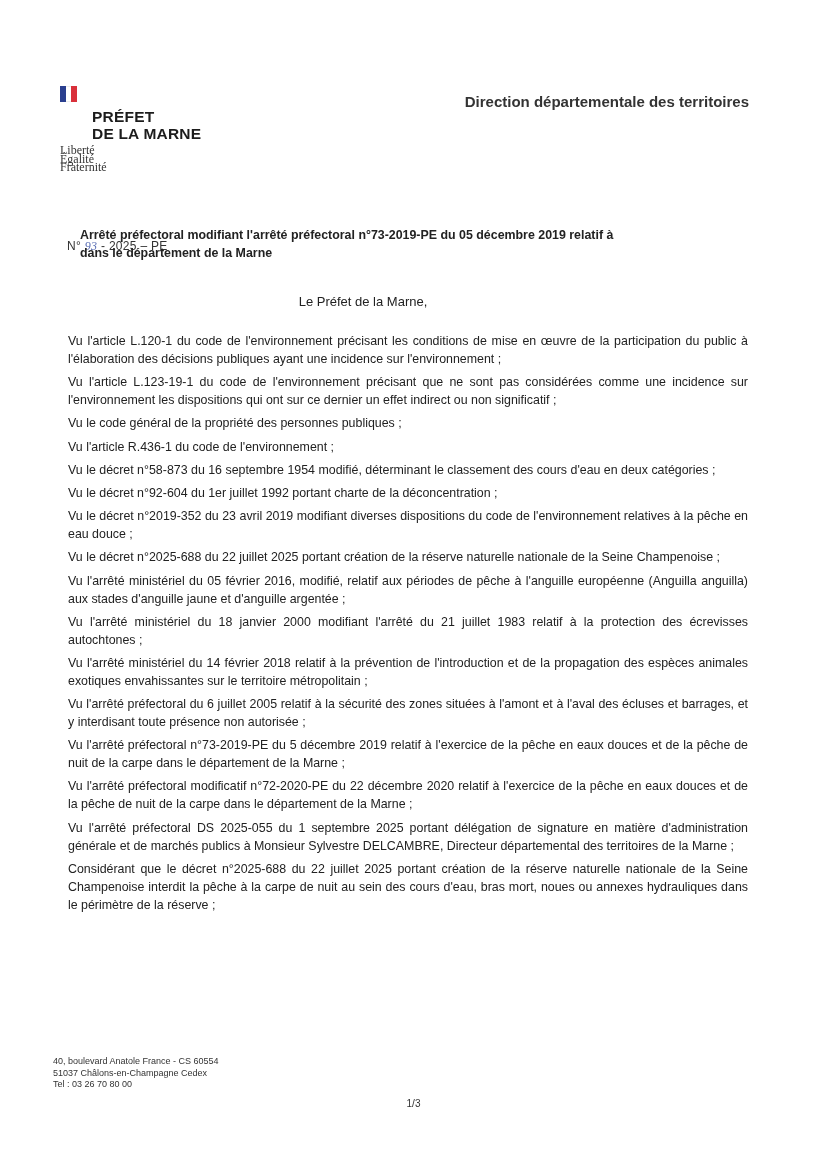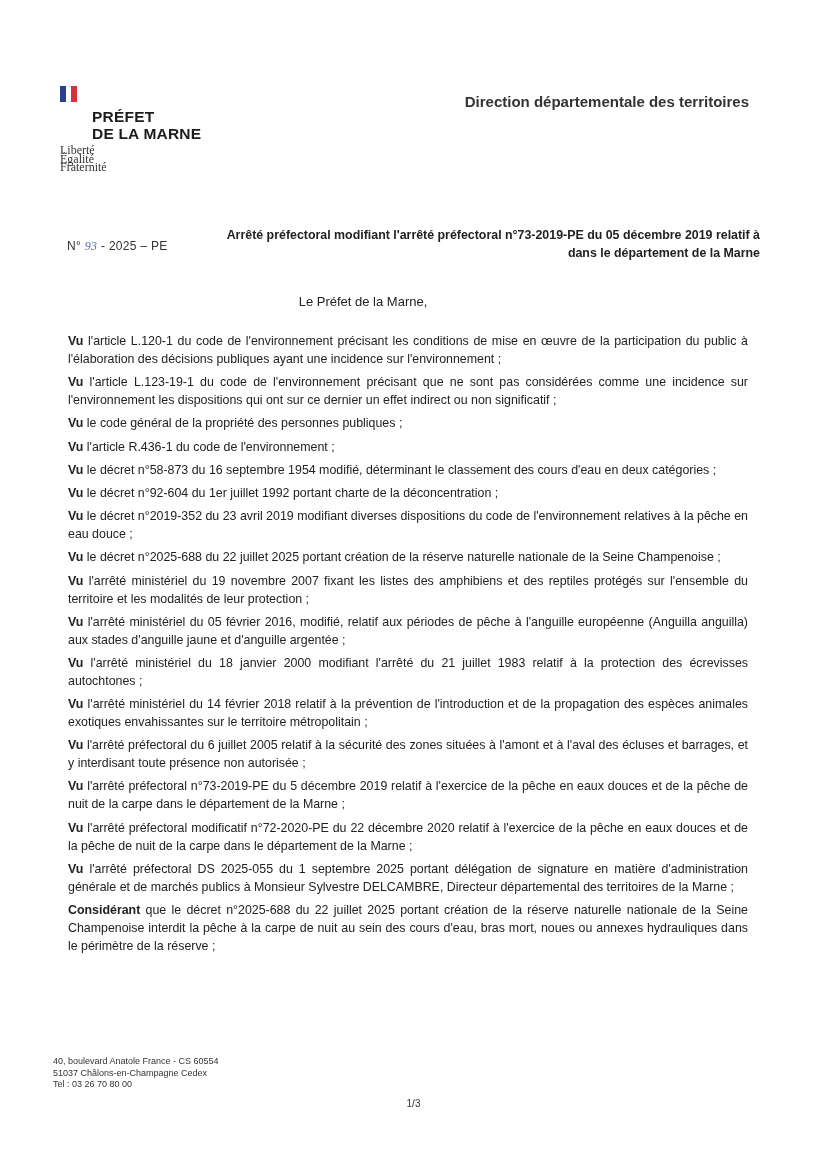--- a/index.html
+++ b/index.html
@@ -8,25 +8,25 @@
     .logo-block { position: absolute; left: 60px; top: 86px; }
     .flag { position: relative; width: 17px; height: 16px; display: flex; }
     .flag .b { width: 6px; background: #2a3f8f; }
     .flag .w { width: 5px; background: #fff; border-top: 1px solid #eee; border-bottom: 1px solid #eee; }
     .flag .r { width: 6px; background: #d9303b; }
     .prefet-title { margin-top: 6px; font-weight: bold; font-size: 15.5px; line-height: 17px; color: #1c1c1c; letter-spacing: 0.2px; margin-left: 32px; }
     .motto { margin-top: 4px; font-family: "Liberation Serif", serif; font-size: 12px; line-height: 8.5px; color: #333; }
     .direction { position: absolute; right: 78px; top: 93px; font-size: 15px; font-weight: bold; color: #333; margin-left: 42px; }
     .numero { position: absolute; left: 67px; top: 193px; font-size: 12px; color: #333; letter-spacing: 0.3px; margin-top: 46px; }
     .numero .hand { color: #5a6fb5; font-family: "Liberation Serif", serif; font-style: italic; }
-    .title { position: absolute; left: 80px; width: 680px; top: 226px; text-align: right; font-weight: bold; font-size: 12.4px; line-height: 18px; color: #222; }
+    .title { position: absolute; left: 80px; width: 680px; top: 226px; text-align: left; font-weight: bold; font-size: 12.4px; line-height: 18px; color: #222; }
     .prefet-line { position: absolute; left: 0; width: 726px; top: 294px; text-align: center; font-size: 13px; color: #222; }
     .body { position: absolute; left: 68px; width: 680px; top: 332px; font-size: 12.4px; line-height: 18px; color: #222; text-align: justify; }
     .body p { margin: 0 0 5.2px 0; }
-    .body .vu { font-weight: bold; }
+    .body .vu { font-weight: normal; }
     .footer { position: absolute; left: 53px; top: 1056px; font-size: 9px; line-height: 11.5px; color: #333; }
     .pagenum { position: absolute; left: 0; width: 827px; top: 1098px; text-align: center; font-size: 10px; color: #333; }
   </style>
 </head>
 <body>
 
 <div class="logo-block">
   <div class="flag">
       <span class="b"></span>
       <span class="w"></span>
@@ -60,21 +60,20 @@
 
 <div class="body" id="visa-list">
     <p><span class="vu">Vu</span> <span>l'article L.120-1 du code de l'environnement précisant les conditions de mise en œuvre de la participation du public à l'élaboration des décisions publiques ayant une incidence sur l'environnement ;</span></p>
     <p><span class="vu">Vu</span> <span>l'article L.123-19-1 du code de l'environnement précisant que ne sont pas considérées comme une incidence sur l'environnement les dispositions qui ont sur ce dernier un effet indirect ou non significatif ;</span></p>
     <p><span class="vu">Vu</span> <span>le code général de la propriété des personnes publiques ;</span></p>
     <p><span class="vu">Vu</span> <span>l'article R.436-1 du code de l'environnement ;</span></p>
     <p><span class="vu">Vu</span> <span>le décret n°58-873 du 16 septembre 1954 modifié, déterminant le classement des cours d'eau en deux catégories ;</span></p>
     <p><span class="vu">Vu</span> <span>le décret n°92-604 du 1er juillet 1992 portant charte de la déconcentration ;</span></p>
     <p><span class="vu">Vu</span> <span>le décret n°2019-352 du 23 avril 2019 modifiant diverses dispositions du code de l'environnement relatives à la pêche en eau douce ;</span></p>
     <p><span class="vu">Vu</span> <span>le décret n°2025-688 du 22 juillet 2025 portant création de la réserve naturelle nationale de la Seine Champenoise ;</span></p>
-    <p><span class="vu">Vu</span> <span>l'arrêté ministériel du 19 novembre 2007 fixant les listes des amphibiens et des reptiles protégés sur l'ensemble du territoire et les modalités de leur protection ;</span></p>
     <p><span class="vu">Vu</span> <span>l'arrêté ministériel du 05 février 2016, modifié, relatif aux périodes de pêche à l'anguille européenne (Anguilla anguilla) aux stades d'anguille jaune et d'anguille argentée ;</span></p>
     <p><span class="vu">Vu</span> <span>l'arrêté ministériel du 18 janvier 2000 modifiant l'arrêté du 21 juillet 1983 relatif à la protection des écrevisses autochtones ;</span></p>
     <p><span class="vu">Vu</span> <span>l'arrêté ministériel du 14 février 2018 relatif à la prévention de l'introduction et de la propagation des espèces animales exotiques envahissantes sur le territoire métropolitain ;</span></p>
     <p><span class="vu">Vu</span> <span>l'arrêté préfectoral du 6 juillet 2005 relatif à la sécurité des zones situées à l'amont et à l'aval des écluses et barrages, et y interdisant toute présence non autorisée ;</span></p>
     <p><span class="vu">Vu</span> <span>l'arrêté préfectoral n°73-2019-PE du 5 décembre 2019 relatif à l'exercice de la pêche en eaux douces et de la pêche de nuit de la carpe dans le département de la Marne ;</span></p>
     <p><span class="vu">Vu</span> <span>l'arrêté préfectoral modificatif n°72-2020-PE du 22 décembre 2020 relatif à l'exercice de la pêche en eaux douces et de la pêche de nuit de la carpe dans le département de la Marne ;</span></p>
     <p><span class="vu">Vu</span> <span>l'arrêté préfectoral DS 2025-055 du 1 septembre 2025 portant délégation de signature en matière d'administration générale et de marchés publics à Monsieur Sylvestre DELCAMBRE, Directeur départemental des territoires de la Marne ;</span></p>
     <p><span class="vu">Considérant</span> <span>que le décret n°2025-688 du 22 juillet 2025 portant création de la réserve naturelle nationale de la Seine Champenoise interdit la pêche à la carpe de nuit au sein des cours d'eau, bras mort, noues ou annexes hydrauliques dans le périmètre de la réserve ;</span></p>
   </div>
 

